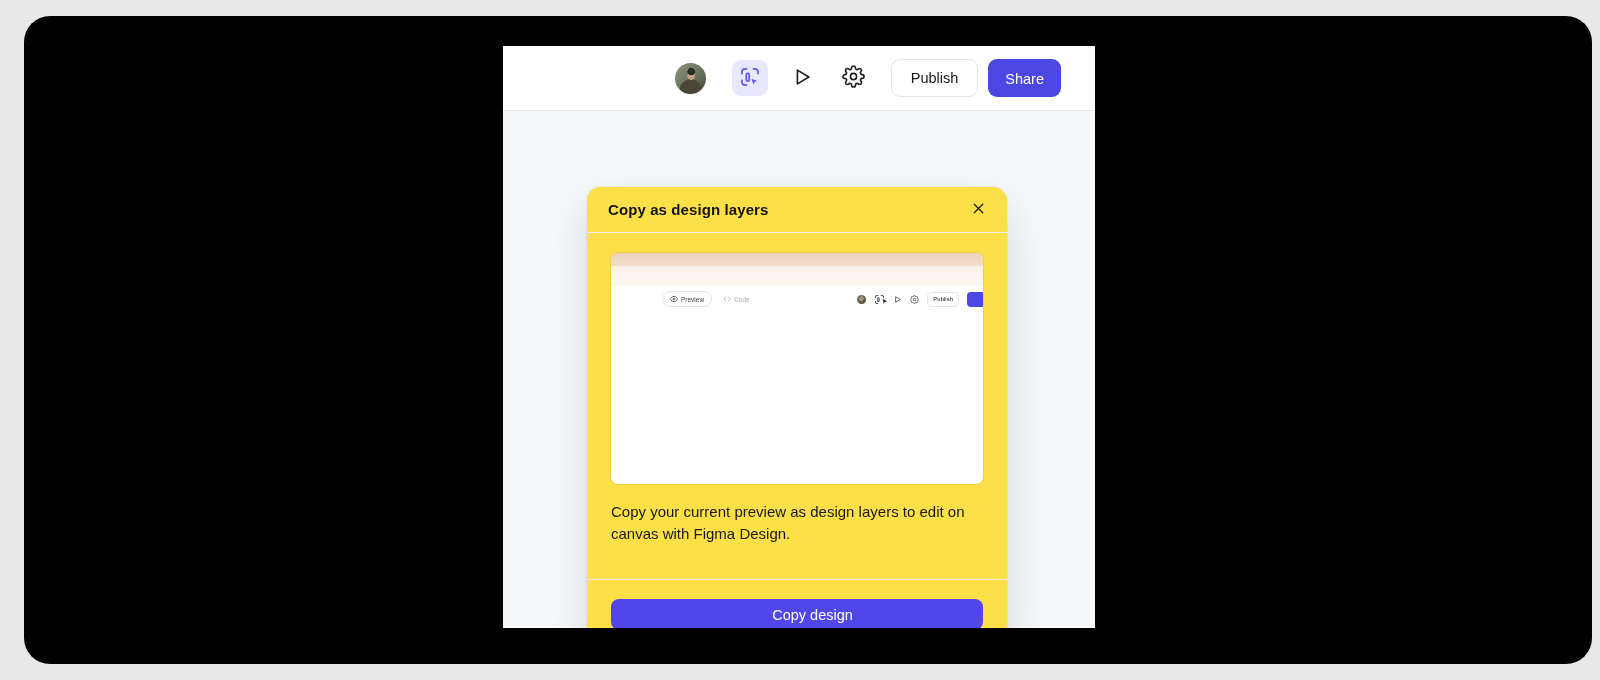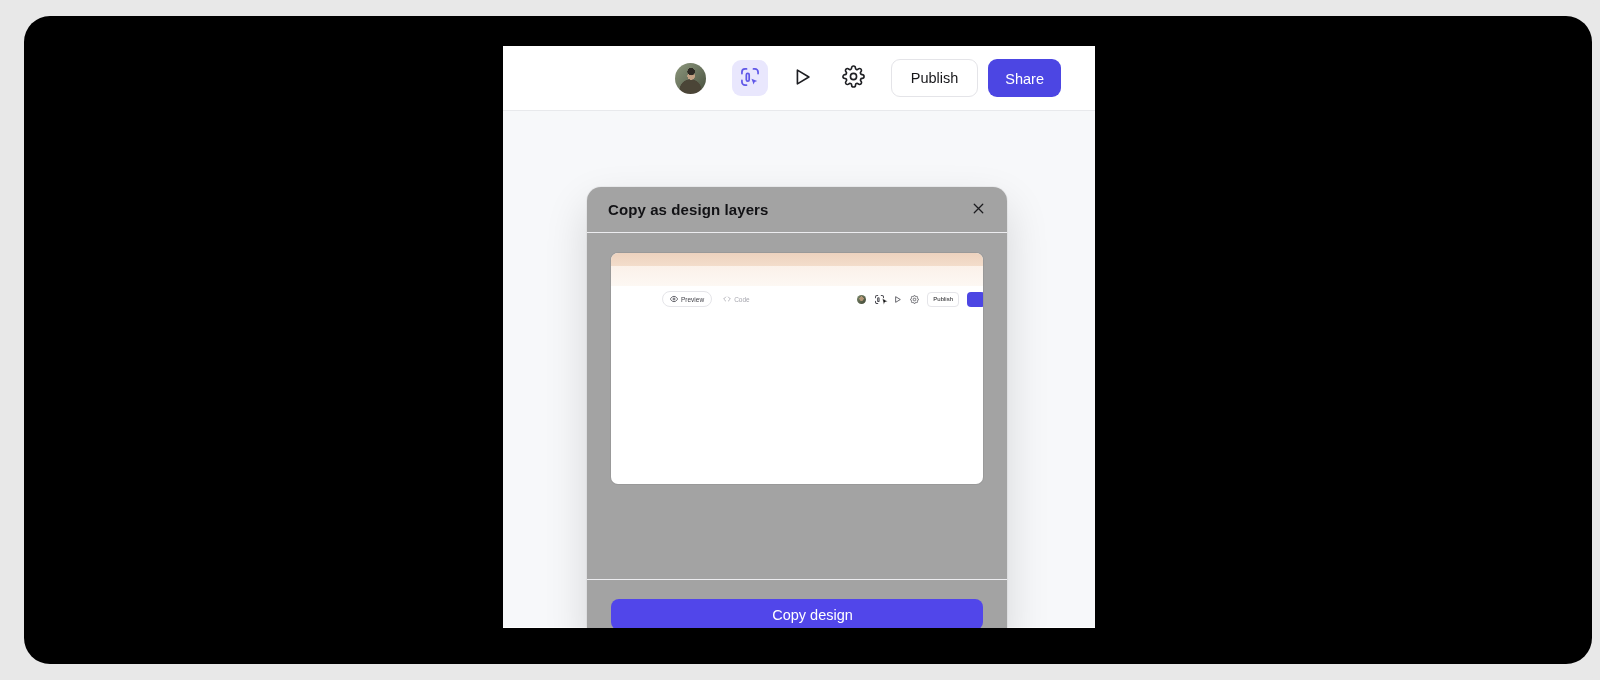--- a/index.html
+++ b/index.html
@@ -31,21 +31,21 @@
   .btn-secondary { height:38px; padding:0 19px; margin-left:19px; background:#fff;
                    border:1px solid #e4e4e8; border-radius:9px; font-size:14.5px; color:#17171a;
                    font-family:inherit; cursor:pointer; }
   .btn-primary { height:38px; padding:12px 17px; margin-left:10px; background:#4c46e3;
                  border:none; border-radius:9px; font-size:14.5px; color:#fff;
                  font-family:inherit; cursor:pointer; }
 
   .content { position:relative; height:516px; background:#f7f8fa; }
 
   
-  .modal { position:absolute; left:84px; top:76px; width:420px; height:456px; background:#a3a3a3;
+  .modal { position:absolute; left:84px; top:76px; width:420px; height:456px; background:#fde047;
            border-radius:14px; box-shadow:0 18px 44px rgba(0,0,0,.14), 0 0 0 1px rgba(0,0,0,.04);
            display:flex; flex-direction:column; overflow:hidden; }
   .modal-header { flex:0 0 46px; display:flex; align-items:center; justify-content:space-between;
                   padding:0 14px 0 21px; border-bottom:1px solid #ececef; }
   .modal-title { font-size:15px; font-weight:700; color:#121215; letter-spacing:.1px; }
   .close-btn { width:30px; height:30px; border:none; background:transparent; display:flex;
                align-items:center; justify-content:center; cursor:pointer; color:#1c1c1f; }
 
   .modal-body { padding:20px 24px 0; flex:1; }
 
@@ -202,20 +202,21 @@
                       <path d="M19.4 15a1.65 1.65 0 0 0 .33 1.82l.06.06a2 2 0 0 1-2.83 2.83l-.06-.06a1.65 1.65 0 0 0-1.82-.33 1.65 1.65 0 0 0-1 1.51V21a2 2 0 0 1-4 0v-.09A1.65 1.65 0 0 0 9 19.4a1.65 1.65 0 0 0-1.82.33l-.06.06a2 2 0 0 1-2.83-2.83l.06-.06a1.65 1.65 0 0 0 .33-1.82 1.65 1.65 0 0 0-1.51-1H3a2 2 0 0 1 0-4h.09A1.65 1.65 0 0 0 4.6 9a1.65 1.65 0 0 0-.33-1.82l-.06-.06a2 2 0 0 1 2.83-2.83l.06.06a1.65 1.65 0 0 0 1.82.33H9a1.65 1.65 0 0 0 1-1.51V3a2 2 0 0 1 4 0v.09a1.65 1.65 0 0 0 1 1.51 1.65 1.65 0 0 0 1.82-.33l.06-.06a2 2 0 0 1 2.83 2.83l-.06.06a1.65 1.65 0 0 0-.33 1.82V9a1.65 1.65 0 0 0 1.51 1H21a2 2 0 0 1 0 4h-.09a1.65 1.65 0 0 0-1.51 1z"></path>
                     </svg>
                   </span>
                   <span class="m-publish">Publish</span>
                   <span class="m-bluestub"></span>
                 </span>
               </div>
 
             </div>
 
+            <p class="desc">Copy your current preview as design layers to edit on canvas with Figma Design.</p>
           </div>
 
           <div class="modal-footer">
             <button class="btn-copy">Copy design</button>
           </div>
         </div>
 
       </div>
     </div>
   </div>

